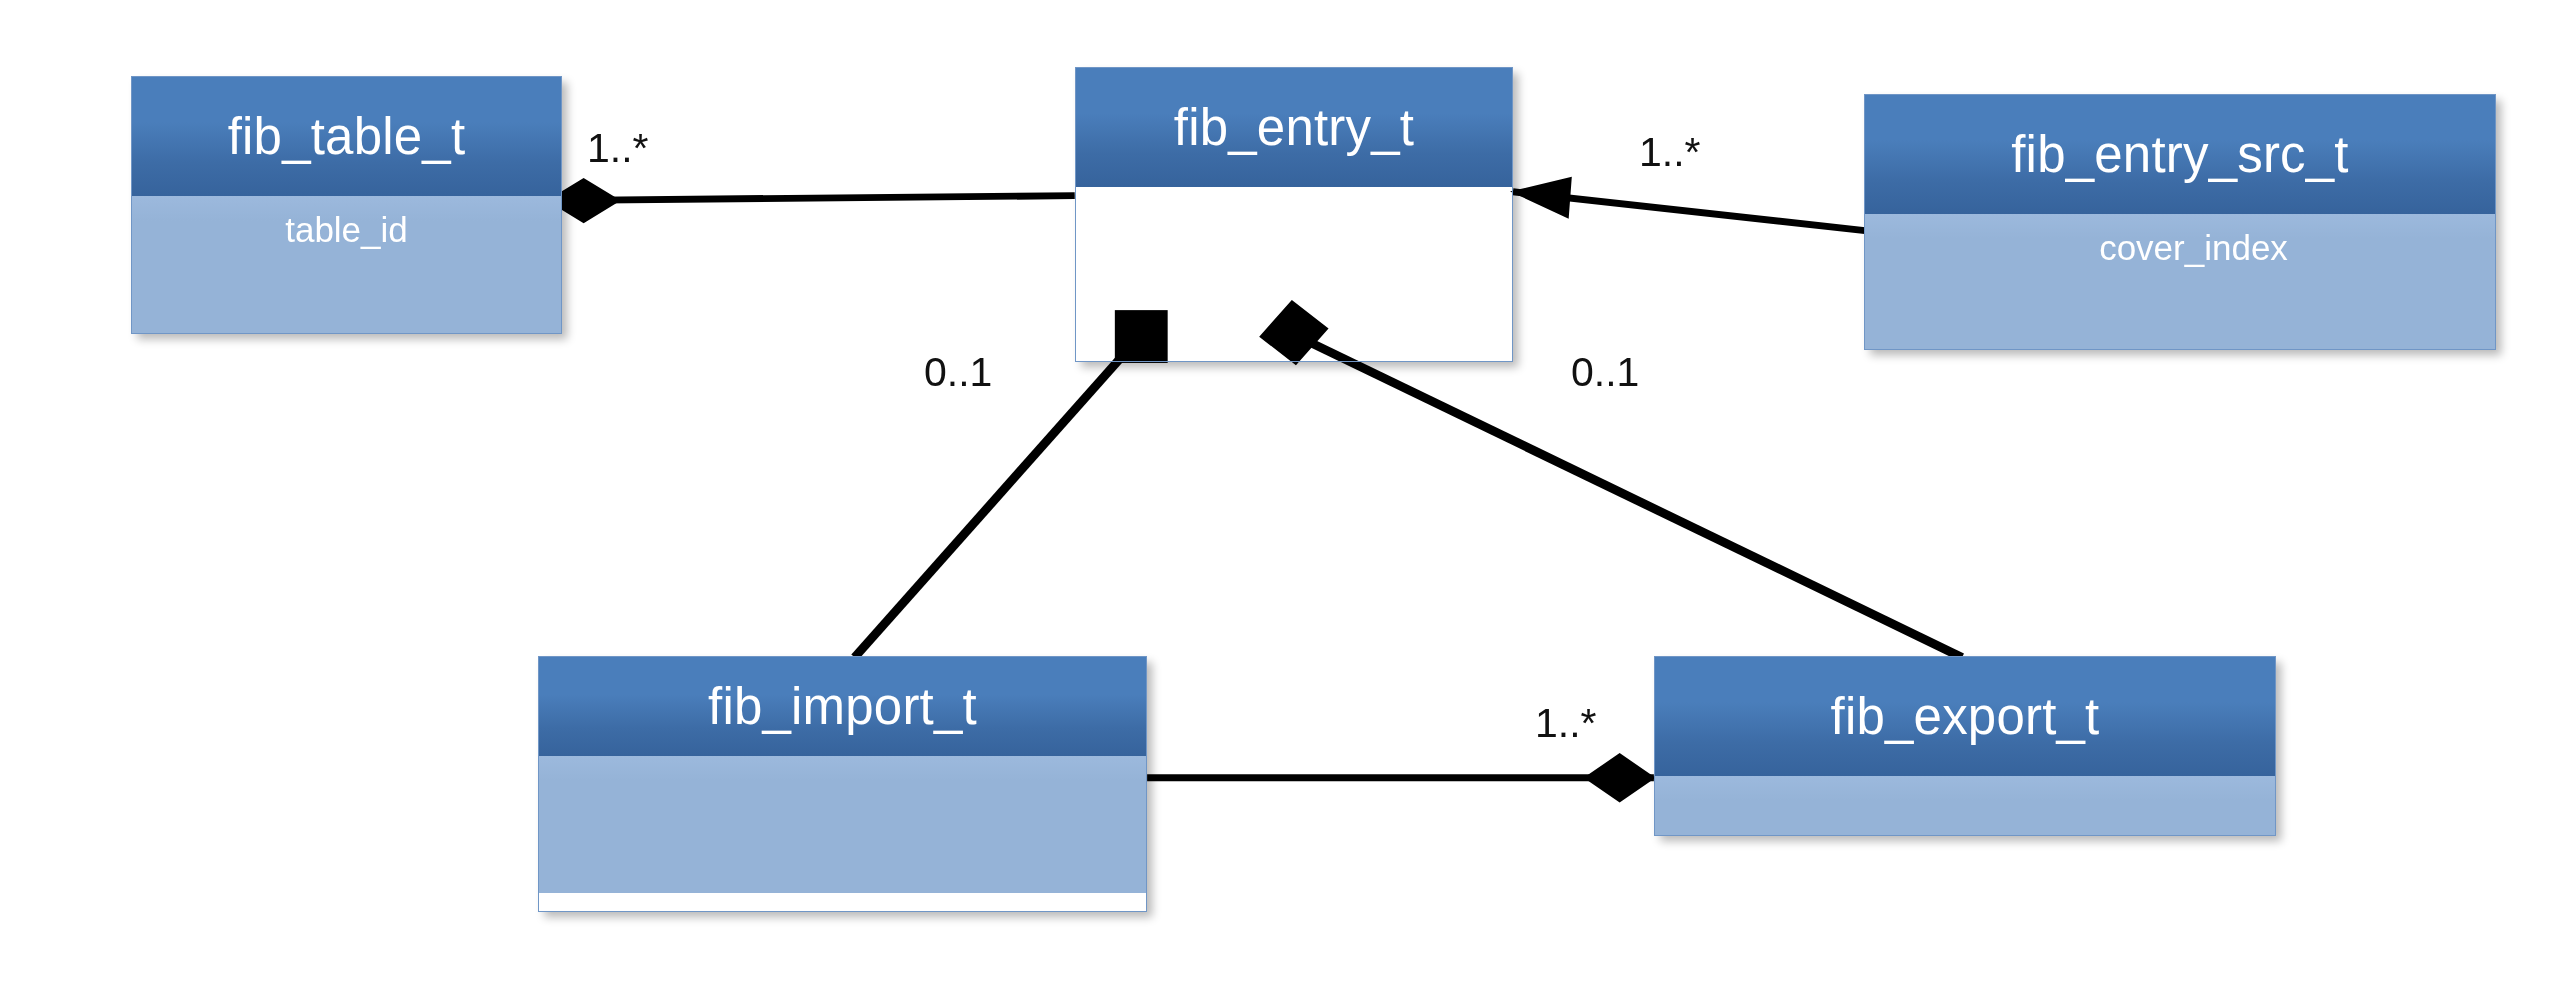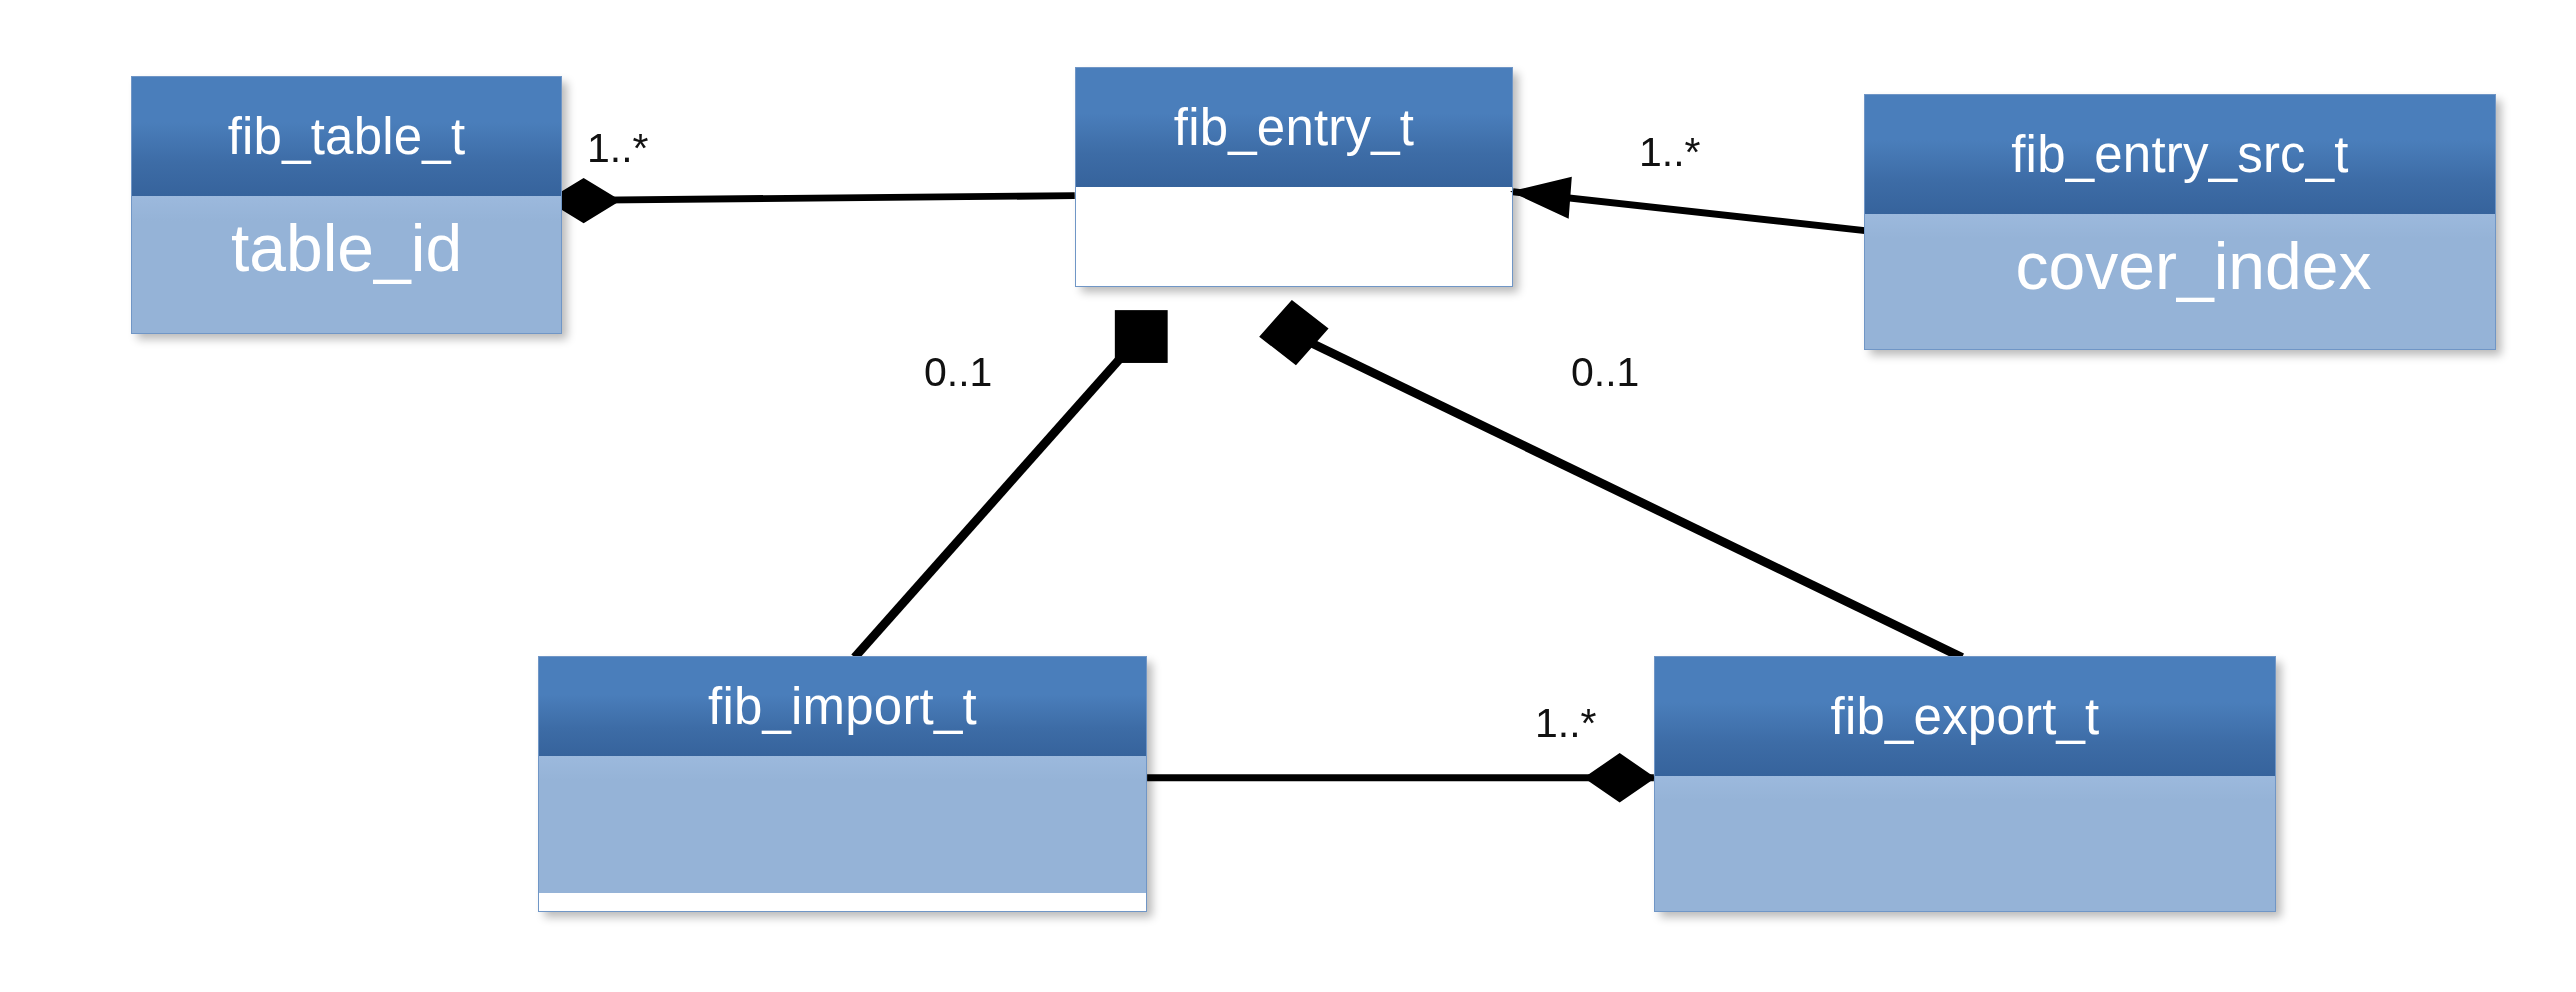--- a/index.html
+++ b/index.html
@@ -47,21 +47,21 @@
     white-space: nowrap;
   }
   .uml-body {
     box-sizing: border-box;
     width: 100%;
     background: linear-gradient(to bottom, #9cb9dd 0%, #95b3d7 18%, #95b3d7 100%);
     color: #ffffff;
     display: flex;
     align-items: flex-start;
     justify-content: center;
-    font-size: 66px;
+    font-size: 35px;
     font-weight: 400;
     white-space: nowrap;
   }
   .uml-body-text {
     padding-top: 13.7px;
   }
   .edge-label {
     position: absolute;
     font-size: 41px;
     color: #111111;
@@ -127,39 +127,39 @@
 
   <div class="edge-label" style="left:1535px; top:700px;">1..*</div>
 
   <div class="uml-box" style="left:131px; top:76px; width:431px; height:258px;">
     <div class="uml-header" style="height:119px;">fib_table_t</div>
     <div class="uml-body" style="height:139px;">
       <span class="uml-body-text">table_id</span>
     </div>
   </div>
 
-  <div class="uml-box" style="left:1075px; top:67px; width:438px; height:220px;">
+  <div class="uml-box" style="left:1075px; top:67px; width:438px; height:295px;">
     <div class="uml-header" style="height:119px;">fib_entry_t</div>
   </div>
 
   <div class="uml-box" style="left:1864px; top:94px; width:632px; height:256px;">
     <div class="uml-header" style="height:119px;">fib_entry_src_t</div>
     <div class="uml-body" style="height:137px;padding-left:27px;">
       <span class="uml-body-text">cover_index</span>
     </div>
   </div>
 
   <div class="uml-box" style="left:538px; top:656px; width:609px; height:256px;">
     <div class="uml-header" style="height:99px;">fib_import_t</div>
     <div class="uml-body" style="height:137px;">
       <span class="uml-body-text"></span>
     </div>
   </div>
 
-  <div class="uml-box" style="left:1654px; top:656px; width:622px; height:256px;">
+  <div class="uml-box" style="left:1654px; top:656px; width:622px; height:180px;">
     <div class="uml-header" style="height:119px;">fib_export_t</div>
     <div class="uml-body" style="height:137px;">
       <span class="uml-body-text"></span>
     </div>
   </div>
 
 </div>
 
 
 </body></html>

